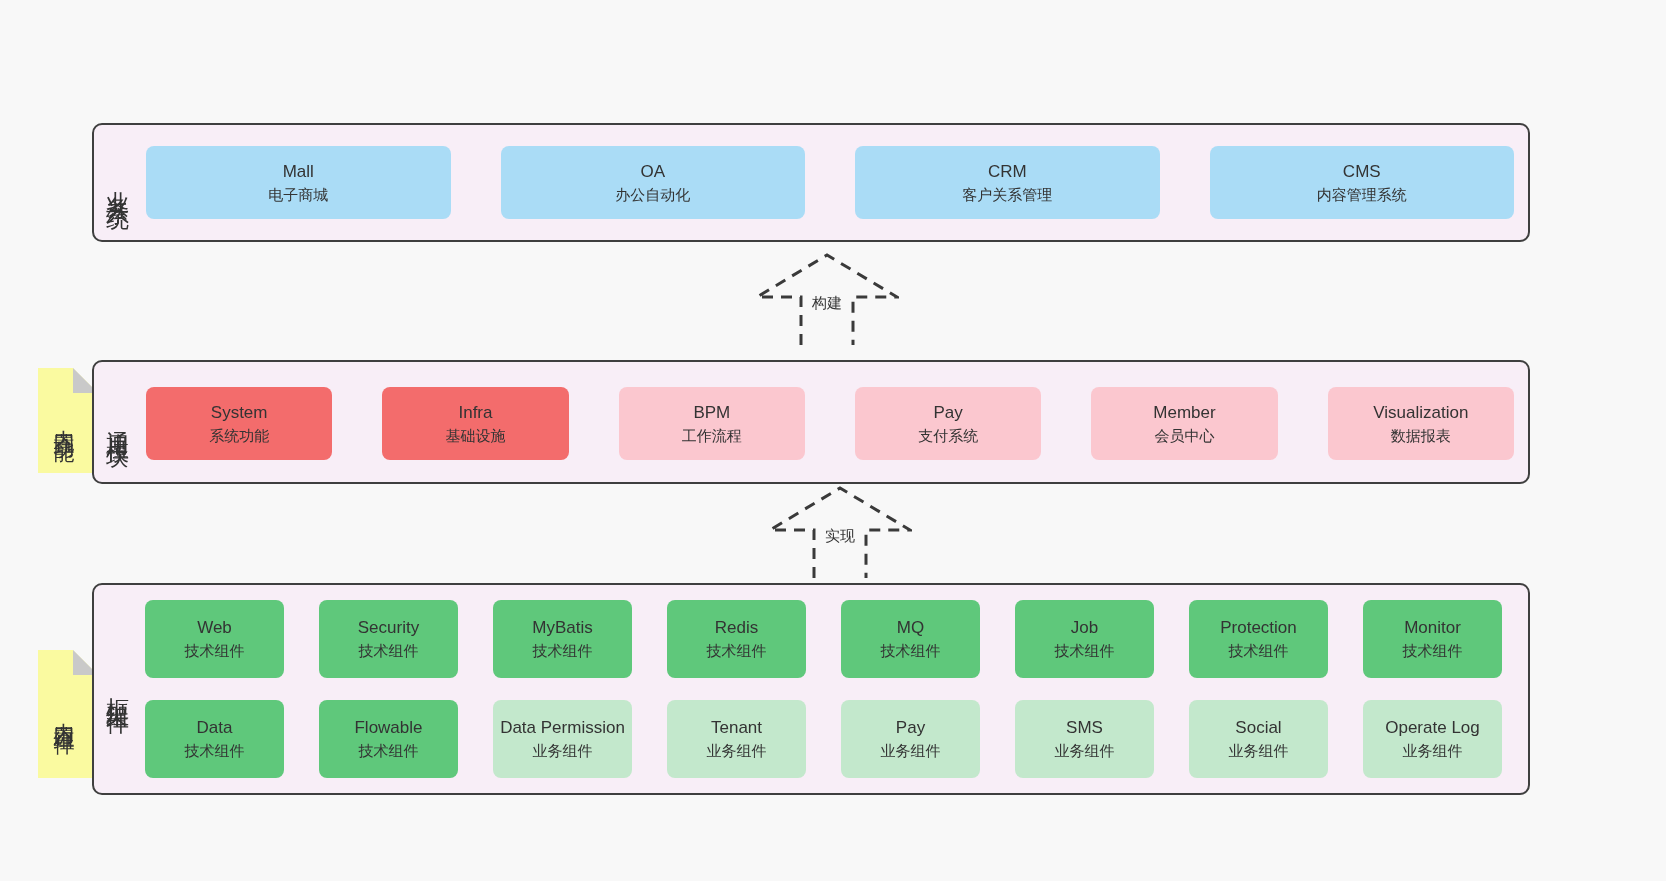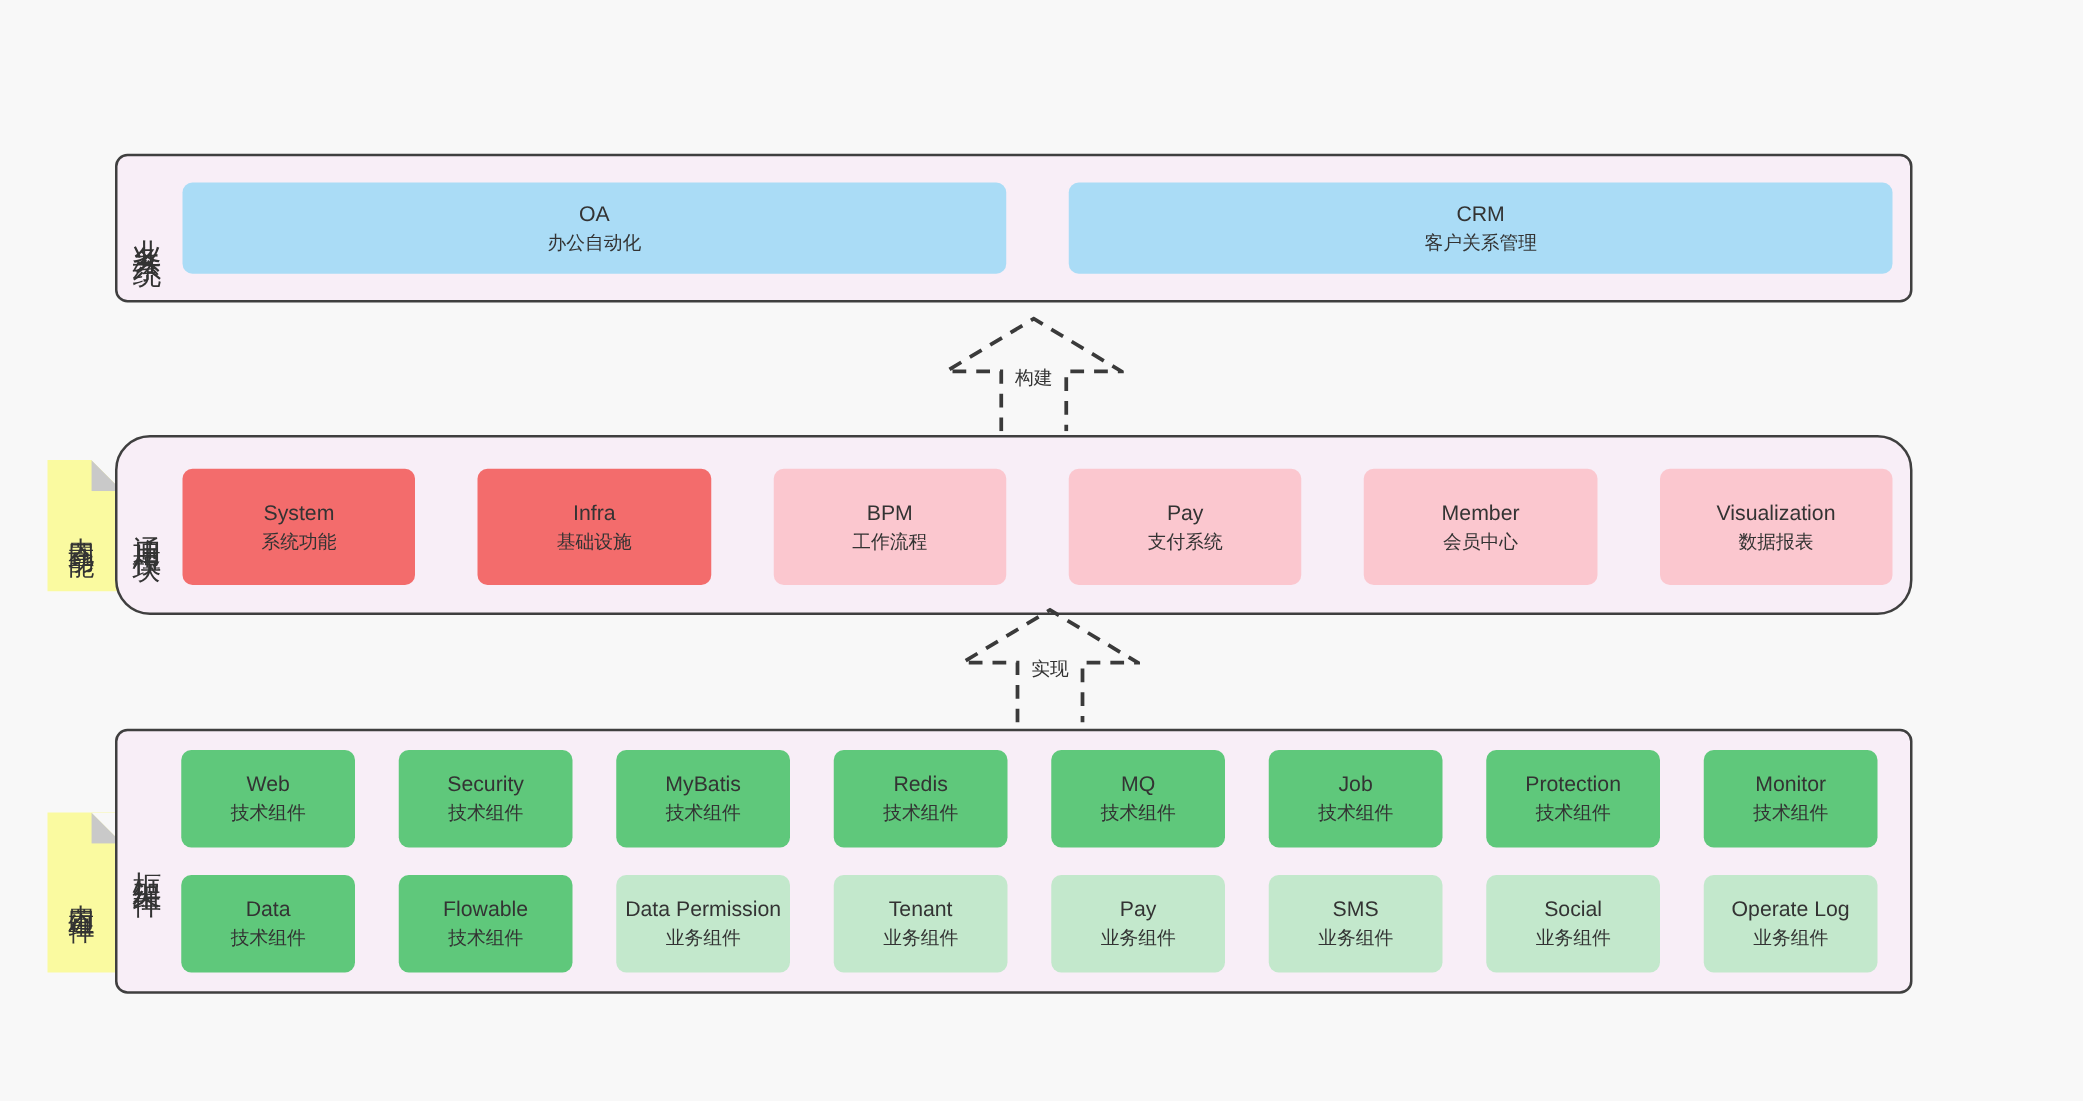--- a/index.html
+++ b/index.html
@@ -9,21 +9,21 @@
     font-family:"Liberation Sans","DejaVu Sans",sans-serif;
   }
 
   
   .band {
     position:absolute; left:92px; width:1438px;
     background:#f8eef7; border:2px solid #3f3f3f; border-radius:10px;
     box-sizing:border-box;
   }
   #band-business  { top:123px; height:119px; }
-  #band-modules   { top:348px; height:144px;border-radius:28px; }
+  #band-modules   { top:360px; height:124px; }
   #band-framework { top:583px; height:212px; }
 
   .band-label {
     position:absolute; left:9px; top:50%; transform:translateY(-50%);
     writing-mode:vertical-rl; text-orientation:upright;
     font-size:23px; letter-spacing:5px; color:#333; white-space:nowrap;
   }
 
   
   .box-row { position:absolute; display:flex; }
@@ -88,26 +88,34 @@
 <div class="note" id="note-framework">
   <span class="note-text">内置组件</span>
   <span class="fold-cut"></span>
   <span class="fold"></span>
 </div>
 
 <div class="band" id="band-business">
   <div class="band-label">业务系统</div>
   <div class="box-row">
     <div class="box blue">
+      <span class="en">Mall</span>
+      <span class="zh">电子商城</span>
+    </div>
+    <div class="box blue">
       <span class="en">OA</span>
       <span class="zh">办公自动化</span>
     </div>
     <div class="box blue">
       <span class="en">CRM</span>
       <span class="zh">客户关系管理</span>
+    </div>
+    <div class="box blue">
+      <span class="en">CMS</span>
+      <span class="zh">内容管理系统</span>
     </div>
   </div>
 </div>
 
 <div class="arrow-wrap" id="arrow-build">
   <svg width="144" height="92" viewBox="0 0 144 92">
     <path d="M46 92 L46 44 L2 44 L72 2 L142 44 L98 44 L98 92" fill="none" stroke="#3a3a3a" stroke-width="3" stroke-dasharray="11 8"></path>
   </svg>
   <div class="arrow-label">构建</div>
 </div>

